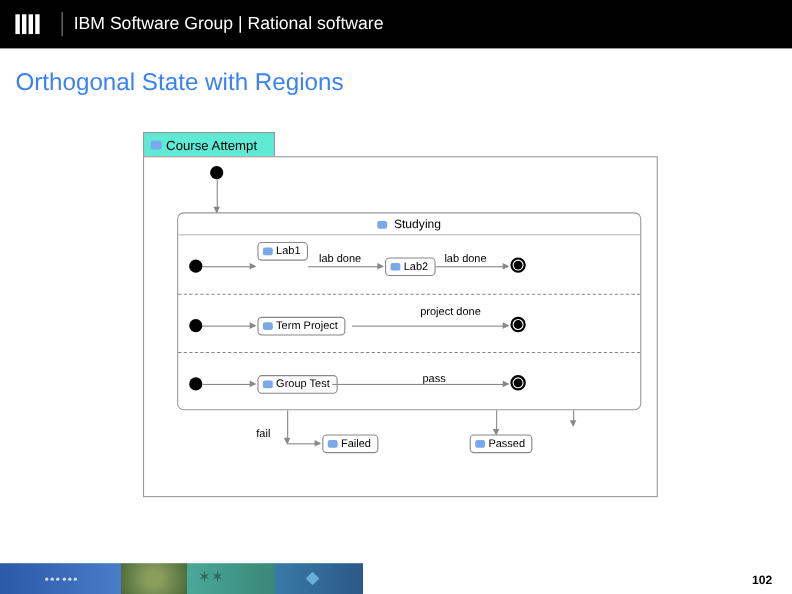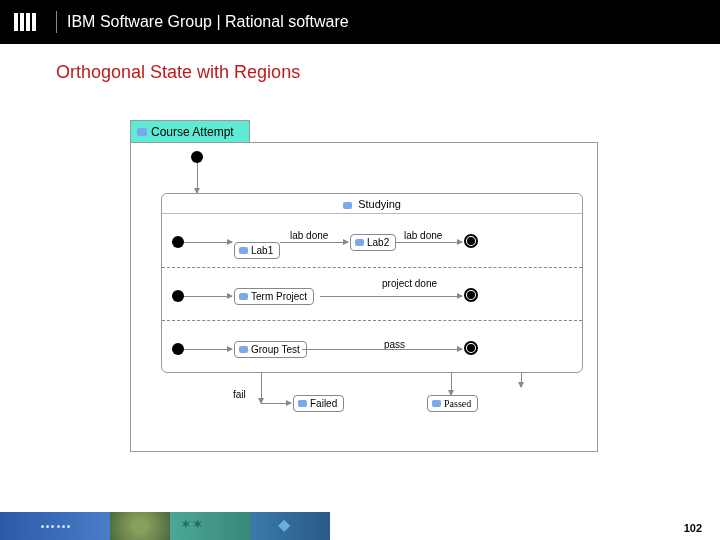--- a/index.html
+++ b/index.html
@@ -2,21 +2,21 @@
 <html><head>
 <meta charset="utf-8">
 <style>
   * { margin: 0; padding: 0; box-sizing: border-box; }
   body { width: 720px; height: 540px; font-family: Arial, sans-serif; background: #fff; position: relative; }
   .header { background: #000; color: #fff; height: 44px; display: flex; align-items: center; padding: 0 14px; }
   .logo { display: flex; gap: 2px; margin-right: 10px; }
   .logo-bar { width: 4px; height: 18px; background: #fff; display: inline-block; }
   .divider { width: 1px; height: 22px; background: #888; margin: 0 10px; }
   .header-text { font-size: 16px; color: #fff; }
-  .title { color: #b91c1c; font-size: 18px; padding: 18px 14px 10px 14px; font-weight: normal; margin-left: 42px; }
+  .title { color: #3b82f6; font-size: 22px; padding: 18px 14px 10px 14px; font-weight: normal; }
   .diagram { position: absolute; left: 130px; top: 120px; width: 470px; height: 340px; }
   .tab { position: absolute; left: 0; top: 0; width: 120px; height: 22px; border: 1px solid #999; border-bottom: none; background: #5eead4; font-size: 12px; display: flex; align-items: center; padding-left: 6px; }
   .tab-icon { width: 10px; height: 8px; background: #7aa8e8; border-radius: 2px; margin-right: 4px; }
   .outer-frame { position: absolute; left: 0; top: 22px; width: 468px; height: 310px; border: 1px solid #999; }
   .init-dot { width: 12px; height: 12px; background: #000; border-radius: 50%; position: absolute; }
   .final-dot { width: 14px; height: 14px; border: 2px solid #000; border-radius: 50%; position: absolute; display: flex; align-items: center; justify-content: center; }
   .final-dot::after { content: ""; width: 8px; height: 8px; background: #000; border-radius: 50%; }
   .inner-frame { position: absolute; left: 30px; top: 50px; width: 422px; height: 180px; border: 1px solid #999; border-radius: 6px; }
   .inner-header { height: 20px; border-bottom: 1px solid #bbb; text-align: center; font-size: 11px; line-height: 20px; }
   .inner-header-icon { display: inline-block; width: 9px; height: 7px; background: #7aa8e8; border-radius: 2px; margin-right: 3px; vertical-align: middle; }
@@ -70,21 +70,21 @@
 
     <div class="inner-frame">
       <div class="inner-header">
         <span class="inner-header-icon"></span>
         <span>Studying</span>
       </div>
 
       <div class="region">
         <div class="init-dot" style="left:10px; top:22px;"></div>
         <div class="arrow" style="left:22px; top:28px; width:48px;"></div>
-        <div class="state-box" style="left:72px; top:28px;text-align:center;">
+        <div class="state-box" style="left:72px; top:6px;text-align:center;">
           <span class="state-icon"></span>
           <span>Lab1</span>
         </div>
         <span class="tlabel" style="left:128px; top:16px;">lab done</span>
         <div class="arrow" style="left:118px; top:28px; width:68px;"></div>
         <div class="state-box" style="left:188px; top:20px;">
           <span class="state-icon"></span>
           <span>Lab2</span>
         </div>
         <span class="tlabel" style="left:242px; top:16px;">lab done</span>
@@ -119,21 +119,21 @@
 
     <div class="varrow" style="left:130px; top:230px; height:30px;"></div>
     <span class="tlabel" style="left:102px; top:246px;">fail</span>
     <div class="arrow" style="left:130px; top:260px; width:30px;"></div>
     <div class="state-box" style="left:162px; top:252px;">
       <span class="state-icon"></span>
       <span>Failed</span>
     </div>
 
     <div class="varrow" style="left:320px; top:230px; height:22px;"></div>
-    <div class="state-box" style="left:296px; top:252px;font-family:Liberation Serif, serif;">
+    <div class="state-box" style="left:296px; top:252px;">
       <span class="state-icon"></span>
       <span>Passed</span>
     </div>
     <div class="varrow" style="left:390px; top:230px; height:14px;"></div>
 
   </div>
 </div>
 
 <div class="footer">
   <div class="footer-strip strip-a">

